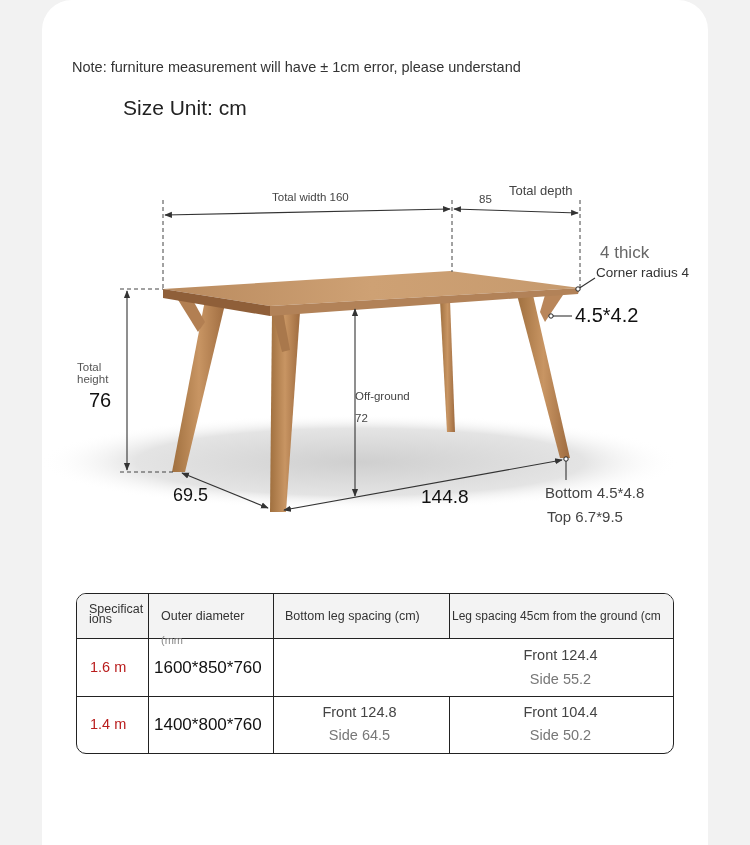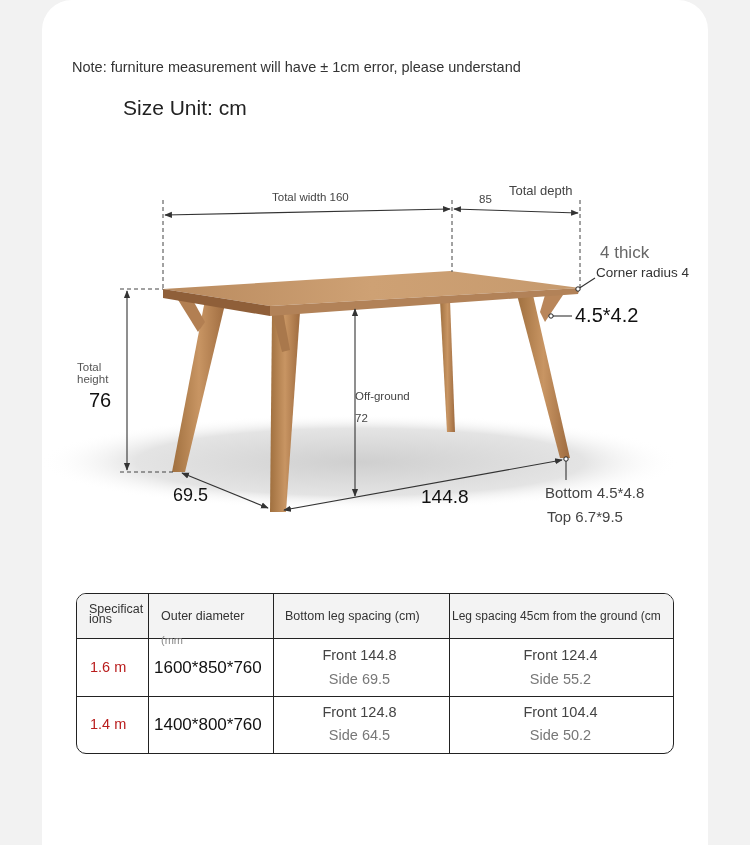--- a/index.html
+++ b/index.html
@@ -201,24 +201,20 @@
     </div>
   </div>
 
   <div class="row" style="top:45px;height:58px;">
     <div class="cell" style="left:0;width:72px;">
       <div class="spec-text" style="left:13px;top:20px;">1.6 m</div>
     </div>
     <div class="cell" style="left:72px;width:125px;text-align:center;">
       <div class="size-text" style="left:5px;top:19px;">1600*850*760</div>
     </div>
-    <div class="cell" style="left:197px;width:176px;">
-      <div class="front-text" style="left:-2px;top:8px;">Front 144.8</div>
-      <div class="side-text" style="left:-2px;top:32px;">Side 69.5</div>
-    </div>
     <div class="cell last" style="left:373px;width:225px;">
       <div class="front-text" style="left:-2px;top:8px;">Front 124.4</div>
       <div class="side-text" style="left:-2px;top:32px;">Side 55.2</div>
     </div>
   </div>
 
   <div class="row last" style="top:103px;height:58px;">
     <div class="cell" style="left:0;width:72px;">
       <div class="spec-text" style="left:13px;top:19px;">1.4 m</div>
     </div>

